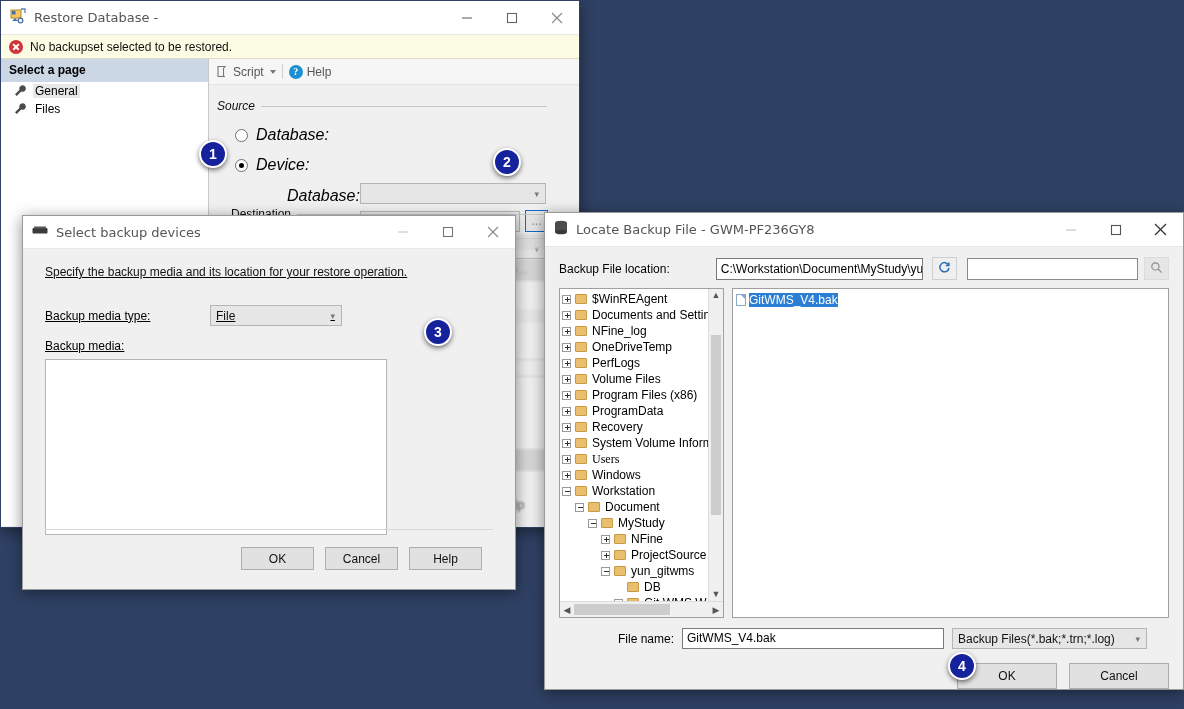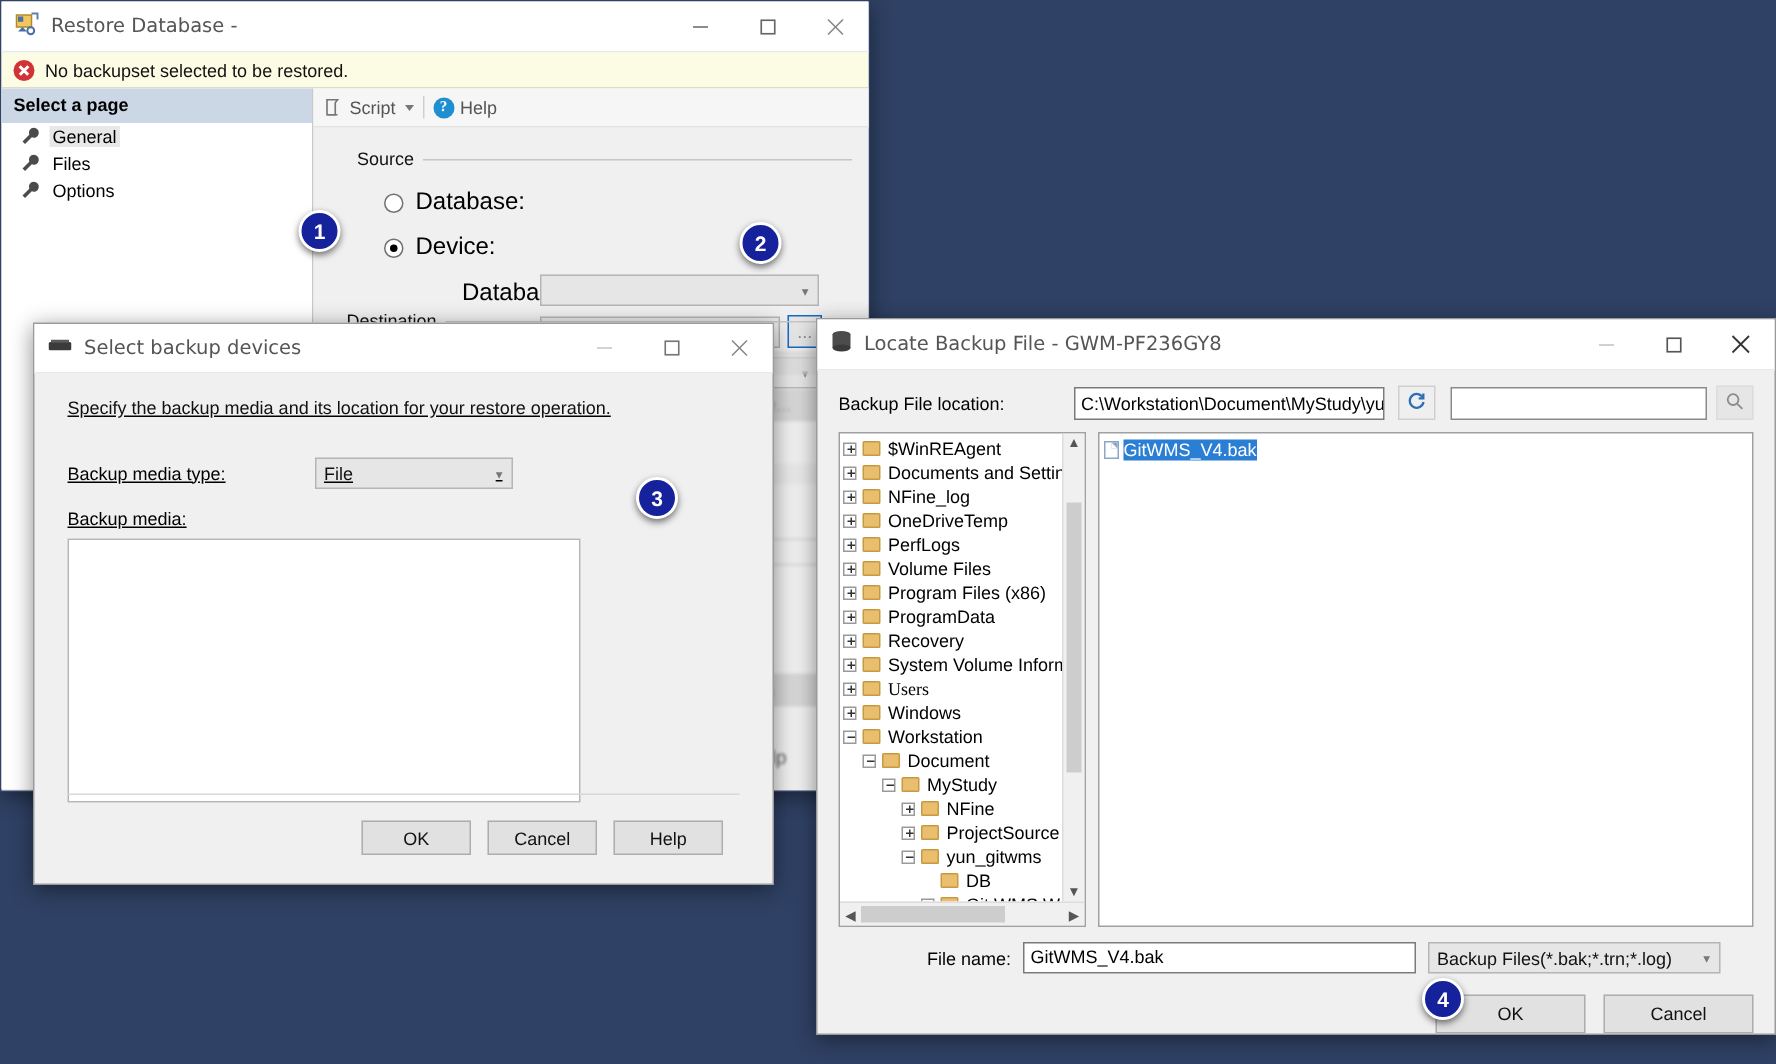--- a/index.html
+++ b/index.html
@@ -312,49 +312,41 @@
         </span>
         <span class="rd-page-label">General</span>
       </div>
       <div class="rd-page">
         <span class="wrench">
           <svg width="14" height="14" viewBox="0 0 14 14">
               <path d="M9.5 1.2a3.3 3.3 0 0 0-3 4.6L2 10.3l1.7 1.7 4.5-4.5a3.3 3.3 0 1 0 1.3-6.3z" fill="#4b4b4b"></path>
             </svg>
         </span>
         <span class="rd-page-label">Files</span>
-      </div>
-      <div class="rd-page">
-        <span class="wrench">
-          <svg width="14" height="14" viewBox="0 0 14 14">
-              <path d="M9.5 1.2a3.3 3.3 0 0 0-3 4.6L2 10.3l1.7 1.7 4.5-4.5a3.3 3.3 0 1 0 1.3-6.3z" fill="#4b4b4b"></path>
-            </svg>
-        </span>
-        <span class="rd-page-label">Options</span>
       </div>
     </div>
 
     <div class="rd-main">
       <div class="rd-toolbar">
         <span class="tbi">
           <svg width="14" height="14" viewBox="0 0 14 14">
               <path d="M3 1.5h7l-1.5 2v8H3z" fill="none" stroke="#777" stroke-width="1.1"></path>
               <path d="M3 11.5h7" stroke="#777" stroke-width="1.1"></path>
             </svg>
           <span>Script</span>
         </span>
         <span class="caret-dn"></span>
         <span class="tb-sep"></span>
         <span class="tbi">
           <span class="help-ico">?</span>
           <span>Help</span>
         </span>
       </div>
 
-      <div class="group" style="left:29px; top:40px; width:330px;">
+      <div class="group" style="left:8px; top:40px; width:330px;font-style:italic;">
         <div class="group-title">
           <span>Source</span>
           <span class="group-rule"></span>
         </div>
 
         <div class="row" style="margin-top:13px; padding-left:18px;">
           <span class="radio"></span>
           <span style="width:120px">Database:</span>
         </div>
         <div class="row" style="margin-top:12px; padding-left:18px;">

